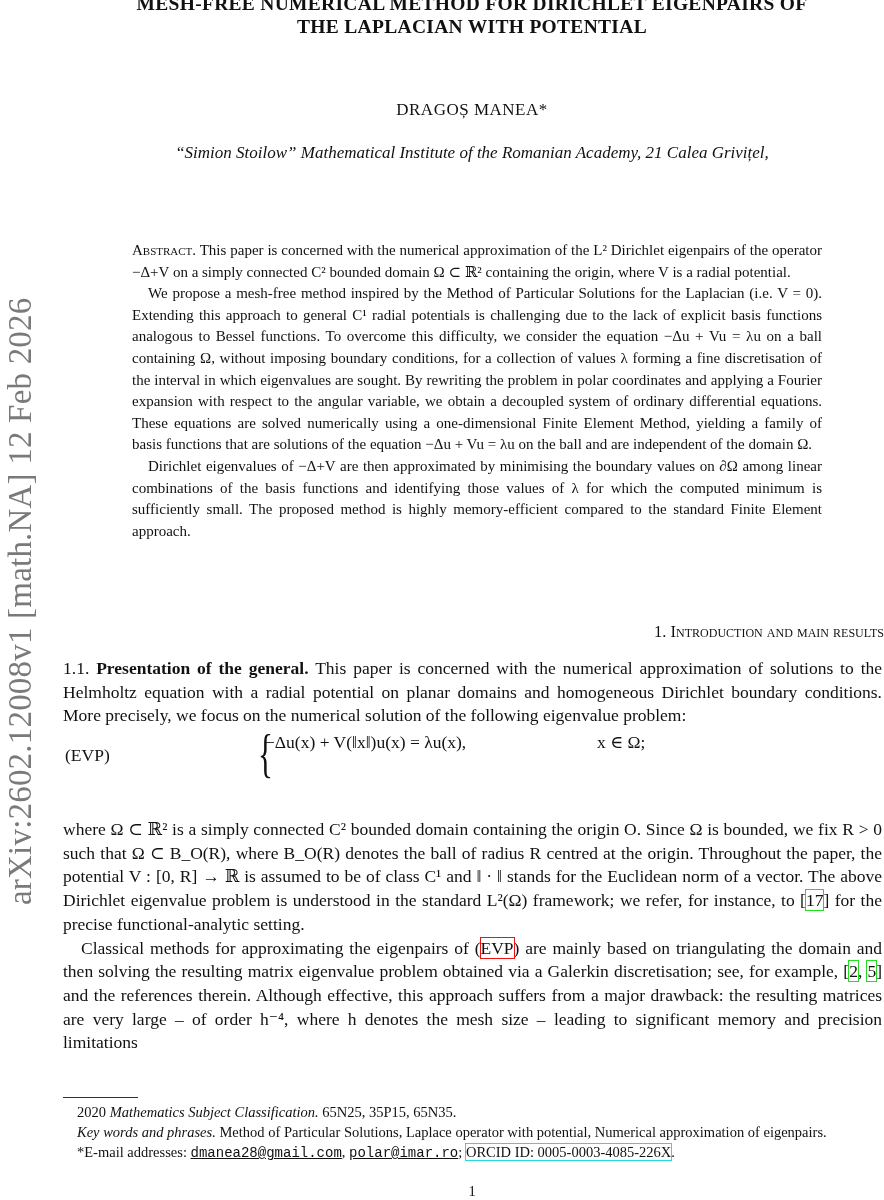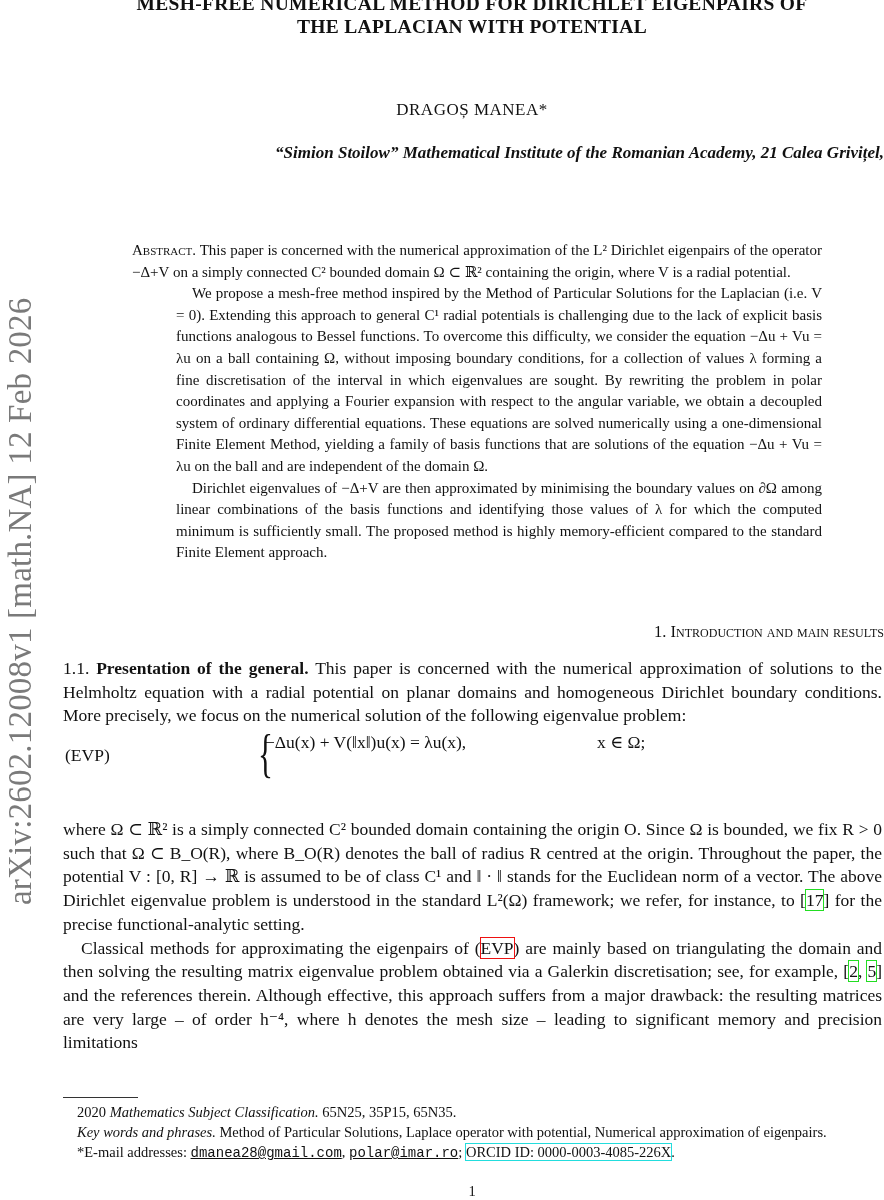--- a/index.html
+++ b/index.html
@@ -5,26 +5,26 @@
   html, body { margin:0; padding:0; background:#fff; }
   body { width:884px; height:1200px; position:relative; overflow:hidden;
          font-family:"Liberation Serif","DejaVu Serif",serif; color:#111; }
   .arxiv-stamp { position:absolute; left:2px; top:905px; width:740px; height:46px;
          transform-origin:0 0; transform:rotate(-90deg);
          font-size:33px; color:#7a7a7a; white-space:nowrap; letter-spacing:0.2px; }
   .title { position:absolute; left:60px; width:824px; top:-8px; text-align:center;
          font-weight:bold; font-size:19.5px; line-height:23px; letter-spacing:0.3px; }
   .author { position:absolute; left:60px; width:824px; top:100px; text-align:center;
          font-size:17px; letter-spacing:0.5px; }
-  .affil { position:absolute; left:60px; width:824px; top:141px; text-align:right;
-         font-style:italic; font-size:17px; line-height:24px;font-weight:bold; }
+  .affil { position:absolute; left:60px; width:824px; top:141px; text-align:center;
+         font-style:italic; font-size:17px; line-height:24px; }
   .abstract { position:absolute; left:132px; width:690px; top:240px;
          font-size:15px; line-height:21.6px; text-align:justify; }
   .abstract p { margin:0; text-indent:0; }
-  .abstract p + p { text-indent:16px;margin-left:44px; }
+  .abstract p + p { text-indent:16px; }
   .sc { font-variant:small-caps; }
   .section-head { position:absolute; left:60px; width:824px; top:622px; text-align:right;
          font-size:16.5px; font-variant:small-caps; }
   .body-text { position:absolute; left:63px; width:819px; font-size:17.5px;
          line-height:23.7px; text-align:justify; }
   .body-text p { margin:0; }
   .indent { text-indent:18px; }
   .b { font-weight:bold; }
   .i { font-style:italic; }
   .mono { font-family:"Liberation Mono","DejaVu Sans Mono",monospace; font-size:14px;text-decoration:underline; }
@@ -80,16 +80,16 @@
 
 <div class="body-text" style="top:818px;">
   <p><span>where Ω ⊂ ℝ² is a simply connected C² bounded domain containing the origin O.  Since Ω is bounded, we fix R &gt; 0 such that Ω ⊂ B_O(R), where B_O(R) denotes the ball of radius R centred at the origin. Throughout the paper, the potential V : [0, R] → ℝ is assumed to be of class C¹ and ‖ · ‖ stands for the Euclidean norm of a vector. The above Dirichlet eigenvalue problem is understood in the standard L²(Ω) framework; we refer, for instance, to [</span><span class="cite-green">17</span><span>] for the precise functional-analytic setting.</span></p>
   <p class="indent"><span>Classical methods for approximating the eigenpairs of (</span><span class="cite-red">EVP</span><span>) are mainly based on triangulating the domain and then solving the resulting matrix eigenvalue problem obtained via a Galerkin discretisation; see, for example, [</span><span class="cite-green">2</span><span>, </span><span class="cite-green">5</span><span>] and the references therein. Although effective, this approach suffers from a major drawback: the resulting matrices are very large – of order h⁻⁴, where h denotes the mesh size – leading to significant memory and precision limitations</span></p>
 </div>
 
 <div class="fn-rule"></div>
 <div class="footnotes">
   <p><span>2020</span> <span class="i">Mathematics Subject Classification.</span> <span>65N25, 35P15, 65N35.</span></p>
   <p><span class="i">Key words and phrases.</span> <span>Method of Particular Solutions, Laplace operator with potential, Numerical approximation of eigenpairs.</span></p>
-  <p><span>*E-mail addresses:</span> <span class="mono">dmanea28@gmail.com</span><span>,</span> <span class="mono">polar@imar.ro</span><span>;</span> <span class="cite-cyan">ORCID ID: 0000-0003-4085-226X</span><span>.</span></p>
+  <p><span>*E-mail addresses:</span> <span class="mono">dmanea28@gmail.com</span><span>,</span> <span class="mono">polar@imar.ro</span><span>;</span> <span class="cite-cyan">ORCID ID: 0005-0003-4085-226X</span><span>.</span></p>
 </div>
 
 <div class="page-num">1</div>
 
 </body></html>

